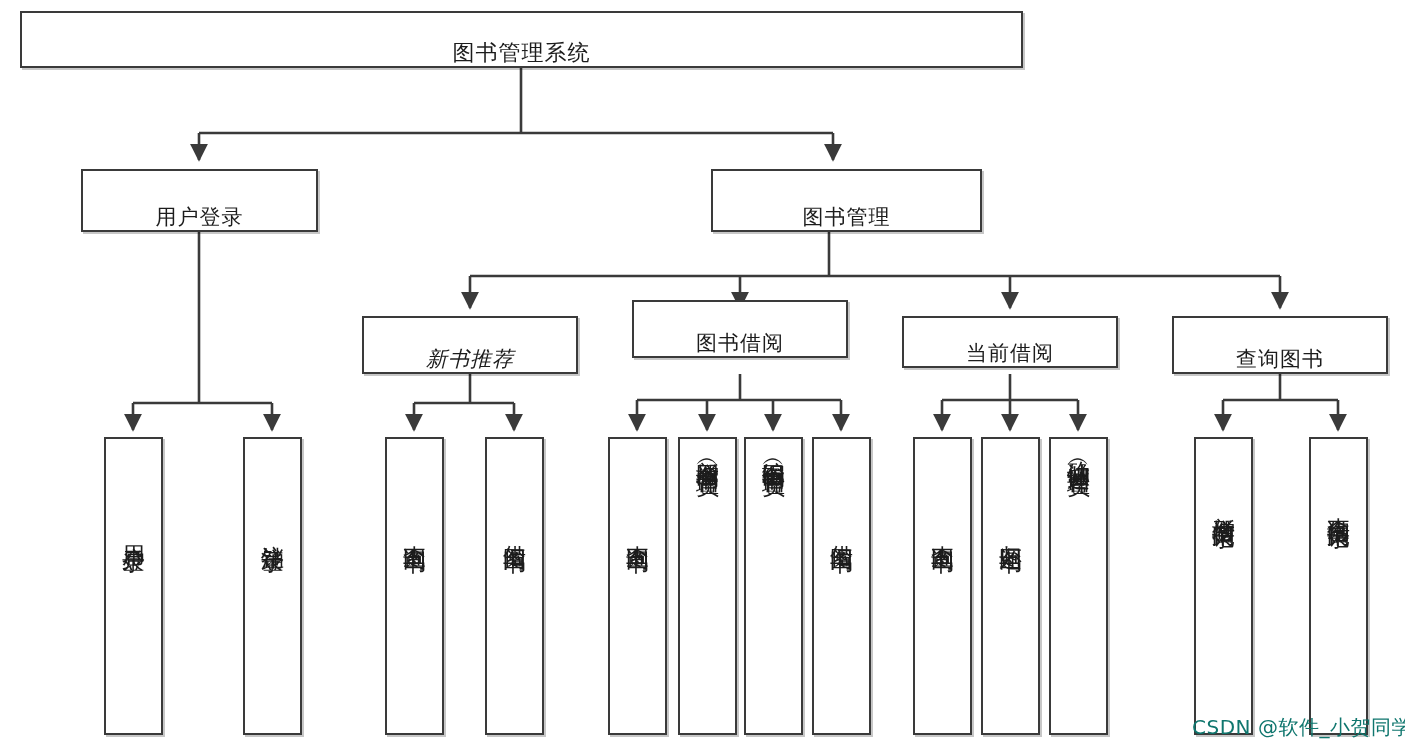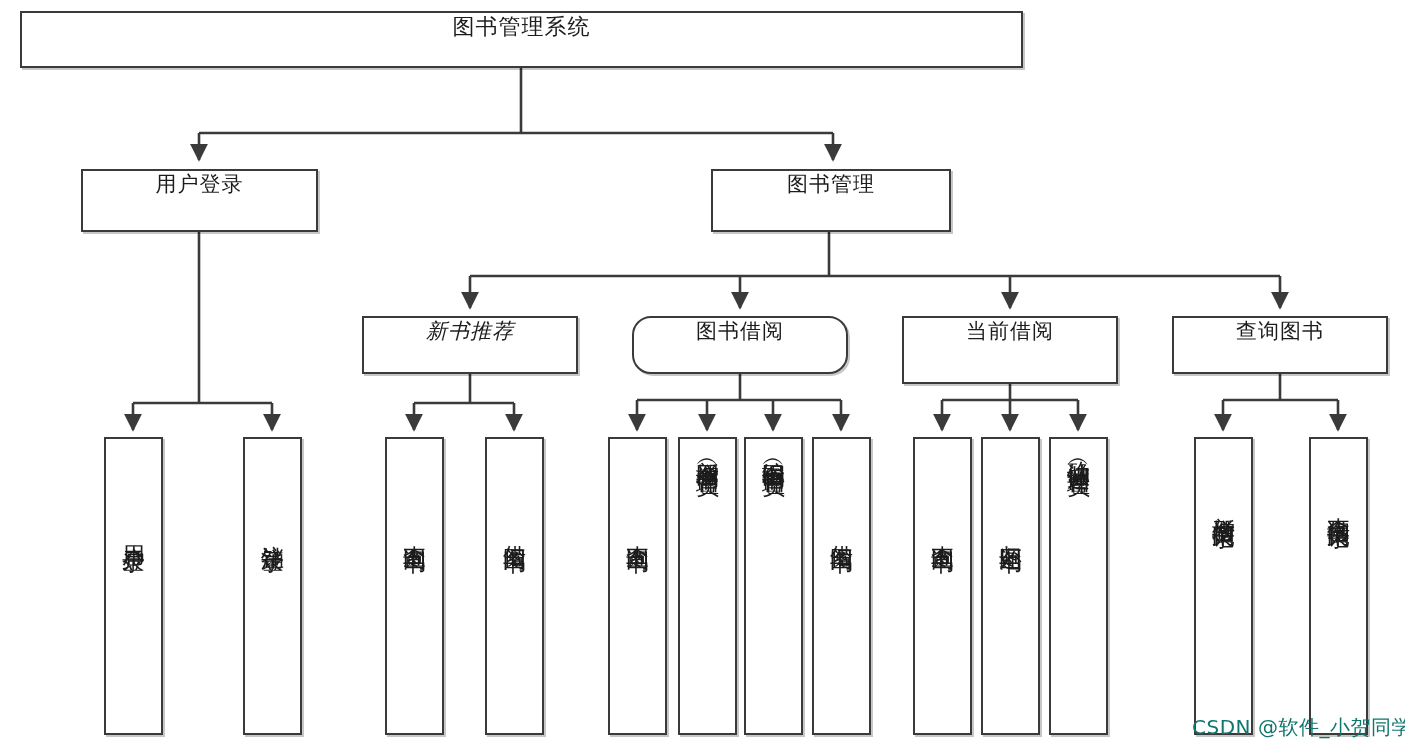--- a/index.html
+++ b/index.html
@@ -12,21 +12,21 @@
   #diagram-root{position:relative;width:1405px;height:747px;}
   svg#wires{position:absolute;left:0;top:0;width:1405px;height:747px;}
 
   .node{
     position:absolute;
     box-sizing:border-box;
     background:#ffffff;
     border:2px solid #3a3a3a;
     box-shadow:2px 2px 0 rgba(0,0,0,0.22);
     display:flex;
-    align-items:flex-start;
+    align-items:flex-end;
     justify-content:center;
   }
   .node-label{
     color:#1c1c1c;
     font-size:21px;
     line-height:1.25;
     letter-spacing:1px;
     white-space:nowrap;
     text-align:center;
     user-select:none;
@@ -112,31 +112,31 @@
     </g>
   </svg>
 
   <div class="node root" style="left:20px;top:11px;width:1003px;height:57px;">
     <span class="node-label">图书管理系统</span>
   </div>
 
   <div class="node" style="left:81px;top:169px;width:237px;height:63px;">
     <span class="node-label">用户登录</span>
   </div>
-  <div class="node" style="left:711px;top:169px;width:240px;height:63px;">
+  <div class="node" style="left:711px;top:169px;width:271px;height:63px;">
     <span class="node-label">图书管理</span>
   </div>
 
   <div class="node" style="left:362px;top:316px;width:216px;height:58px;font-style:italic;">
     <span class="node-label">新书推荐</span>
   </div>
-  <div class="node" style="left:632px;top:316px;width:216px;height:58px;border-radius:19px;">
+  <div class="node" style="left:632px;top:300px;width:216px;height:58px;">
     <span class="node-label">图书借阅</span>
   </div>
-  <div class="node" style="left:902px;top:316px;width:216px;height:68px;">
+  <div class="node" style="left:902px;top:316px;width:216px;height:52px;">
     <span class="node-label">当前借阅</span>
   </div>
   <div class="node" style="left:1172px;top:316px;width:216px;height:58px;">
     <span class="node-label">查询图书</span>
   </div>
 
   <div class="node leaf" style="left:104px;top:437px;width:59px;height:298px;padding-top:88px;">
     <span class="node-label">用户登录</span>
   </div>
   <div class="node leaf" style="left:243px;top:437px;width:59px;height:298px;padding-top:88px;">

